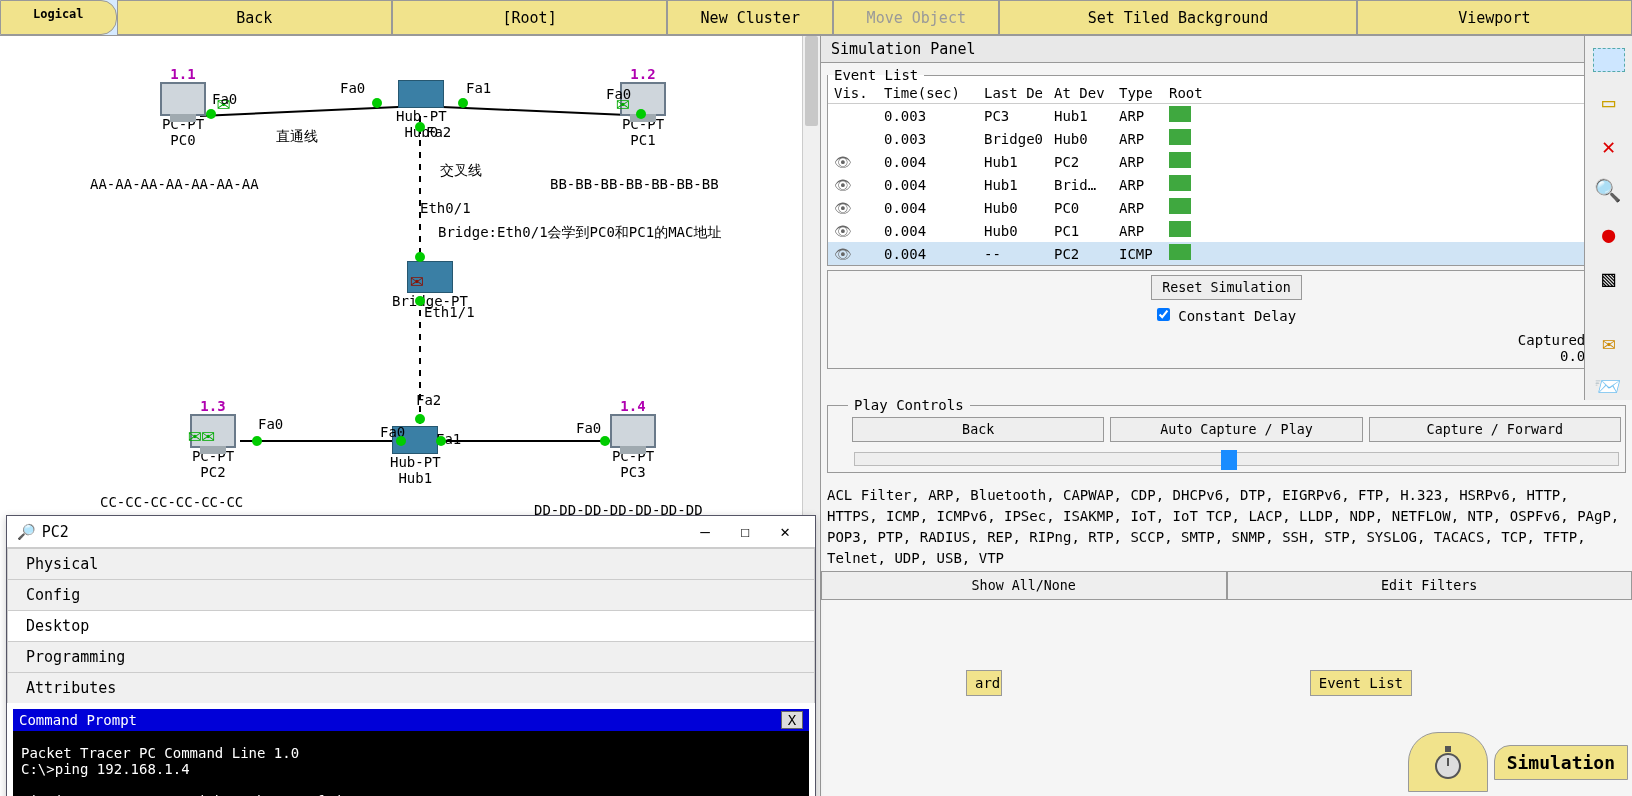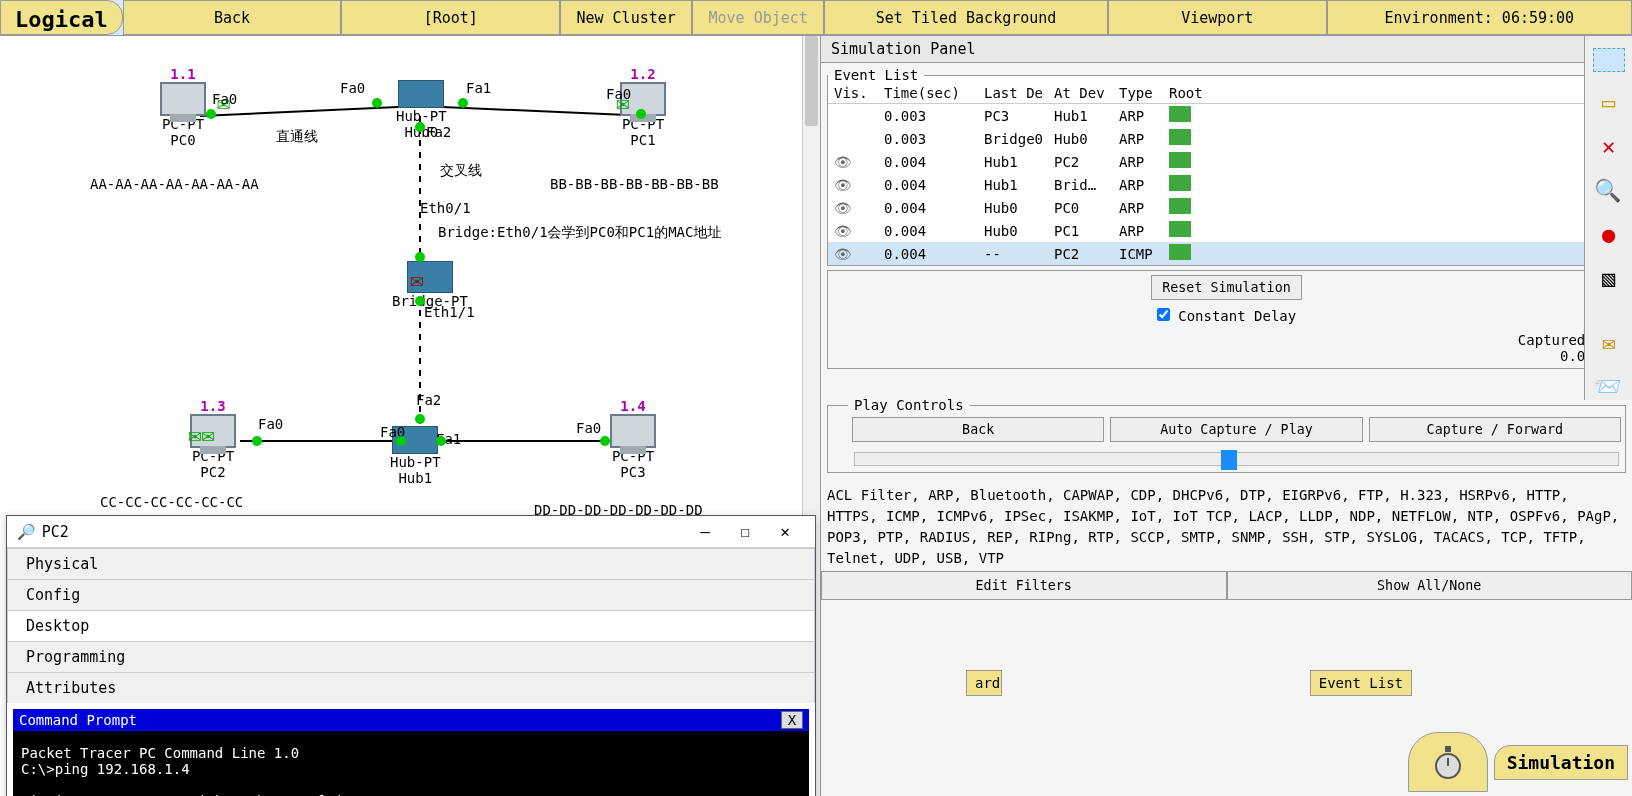--- a/index.html
+++ b/index.html
@@ -1,20 +1,20 @@
 <!DOCTYPE html>
 <html><head>
 <meta charset="utf-8">
 <style>
 * { box-sizing: border-box; margin: 0; padding: 0; }
 body { font-family: "Microsoft YaHei", "SimSun", monospace, sans-serif; font-size: 14px; background: #fff; width: 1632px; height: 796px; overflow: hidden; position: relative; }
 
 
 .top-bar { display: flex; height: 36px; background: #d6eaff; border-bottom: 1px solid #999; }
-.logical-tab { background: #f1e38c; padding: 6px 14px; font-weight: bold; font-size: 22px; border: 1px solid #999; border-top-right-radius: 16px; border-bottom-right-radius: 16px; }
+.logical-tab { background: #f1e38c; padding: 6px 32px; font-weight: bold; font-size: 12px; border: 1px solid #999; border-top-right-radius: 16px; border-bottom-right-radius: 16px; }
 .top-btn { flex: 1; background: #f1e38c; border: 1px solid #999; text-align: center; line-height: 34px; font-family: monospace; font-size: 15px; }
 .top-btn.disabled { color: #999; }
 .logical-corner { position: absolute; top: 36px; left: 0; width: 110px; height: 60px; background: #f1e38c; border: 1px solid #999; border-top: none; border-bottom-right-radius: 20px; display:flex; align-items:center; justify-content:center; gap:6px;}
 .logical-corner .lg-icon { width:30px; height:30px; }
 
 
 .main { position: absolute; top: 36px; left: 0; right: 0; bottom: 0; display: flex; }
 .canvas-area { position: relative; flex: 0 0 820px; background: #fff; overflow: hidden; }
 .canvas-scroll { position:absolute; top:0; right:0; width:18px; bottom:0; background:#f0f0f0; border-left:1px solid #ccc;}
 .canvas-scroll .thumb { position:absolute; top:0; left:2px; right:2px; height:90px; background:#c8c8c8; border-radius:2px;}
@@ -102,21 +102,20 @@
 <body>
 
 <div class="top-bar">
   <div class="logical-tab">Logical</div>
   <div class="top-btn">Back</div>
   <div class="top-btn">[Root]</div>
   <div class="top-btn" style="flex:0.6">New Cluster</div>
   <div class="top-btn disabled" style="flex:0.6">Move Object</div>
   <div class="top-btn" style="flex:1.3">Set Tiled Background</div>
   <div class="top-btn">Viewport</div>
-  <div class="top-btn" style="flex:1.4">Environment: 06:59:00</div>
 </div>
 
 <div class="logical-corner">
   <svg class="lg-icon" viewBox="0 0 30 30">
       <circle cx="8" cy="22" r="4" fill="none" stroke="#555"></circle>
       <circle cx="22" cy="8" r="4" fill="none" stroke="#555"></circle>
       <circle cx="22" cy="22" r="4" fill="none" stroke="#555"></circle>
       <line x1="11" y1="19" x2="19" y2="11" stroke="#555"></line>
       <line x1="12" y1="22" x2="18" y2="22" stroke="#555"></line>
     </svg>
@@ -325,22 +324,22 @@
         <button>Auto Capture / Play</button>
         <button>Capture / Forward</button>
       </div>
       <div class="play-slider">
           <div class="knob"></div>
         </div>
     </fieldset>
     <div class="filters">
       <div class="filters-body">ACL Filter, ARP, Bluetooth, CAPWAP, CDP, DHCPv6, DTP, EIGRPv6, FTP, H.323, HSRPv6, HTTP, HTTPS, ICMP, ICMPv6, IPSec, ISAKMP, IoT, IoT TCP, LACP, LLDP, NDP, NETFLOW, NTP, OSPFv6, PAgP, POP3, PTP, RADIUS, REP, RIPng, RTP, SCCP, SMTP, SNMP, SSH, STP, SYSLOG, TACACS, TCP, TFTP, Telnet, UDP, USB, VTP</div>
       <div class="filter-btns">
+        <button>Show All/None</button>
         <button>Edit Filters</button>
-        <button>Show All/None</button>
       </div>
     </div>
 
     <div class="bar-left-peek">ard</div>
     <div class="evlist-btn">Event List</div>
   </div>
 </div>
 
 <div class="sim-tab">
   <div class="sim-tab-icon">

